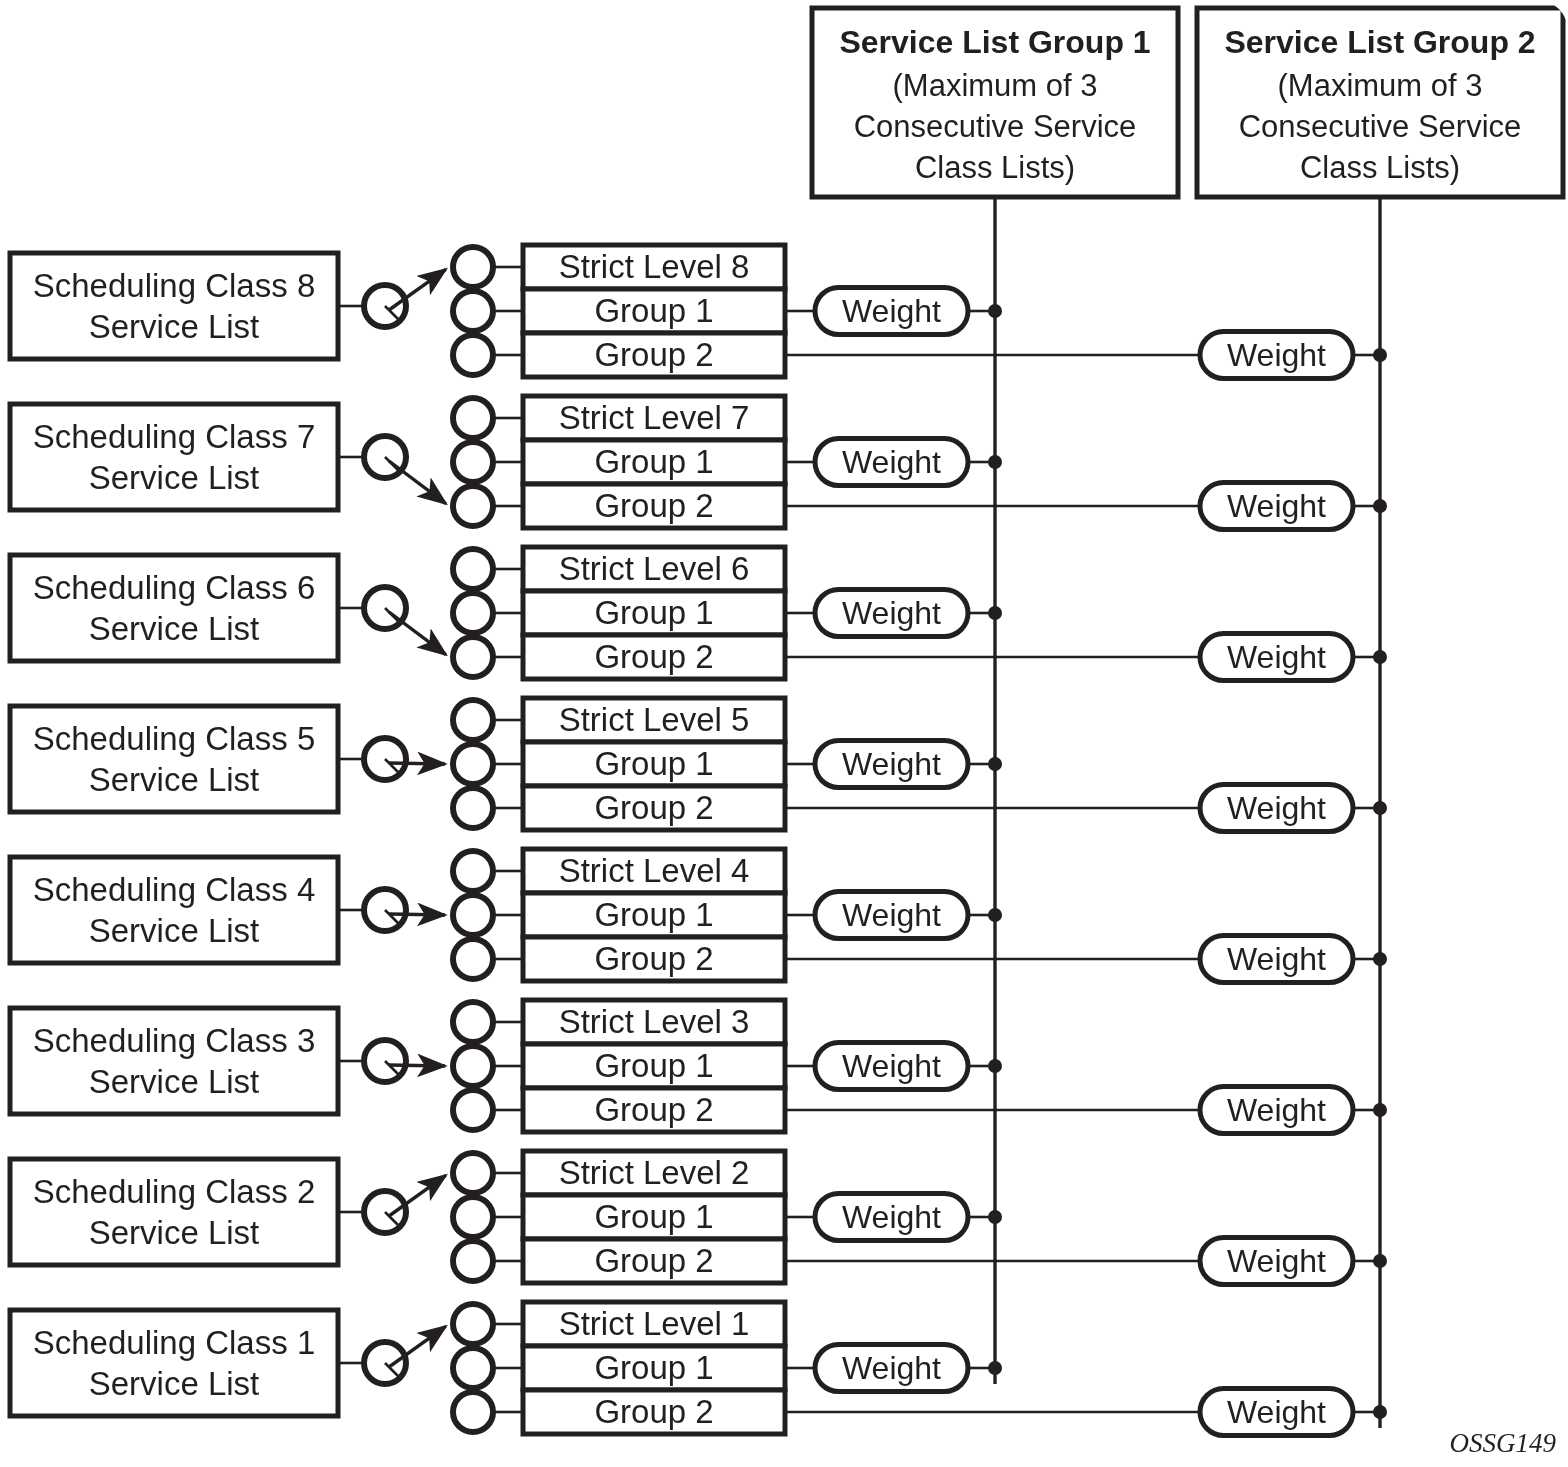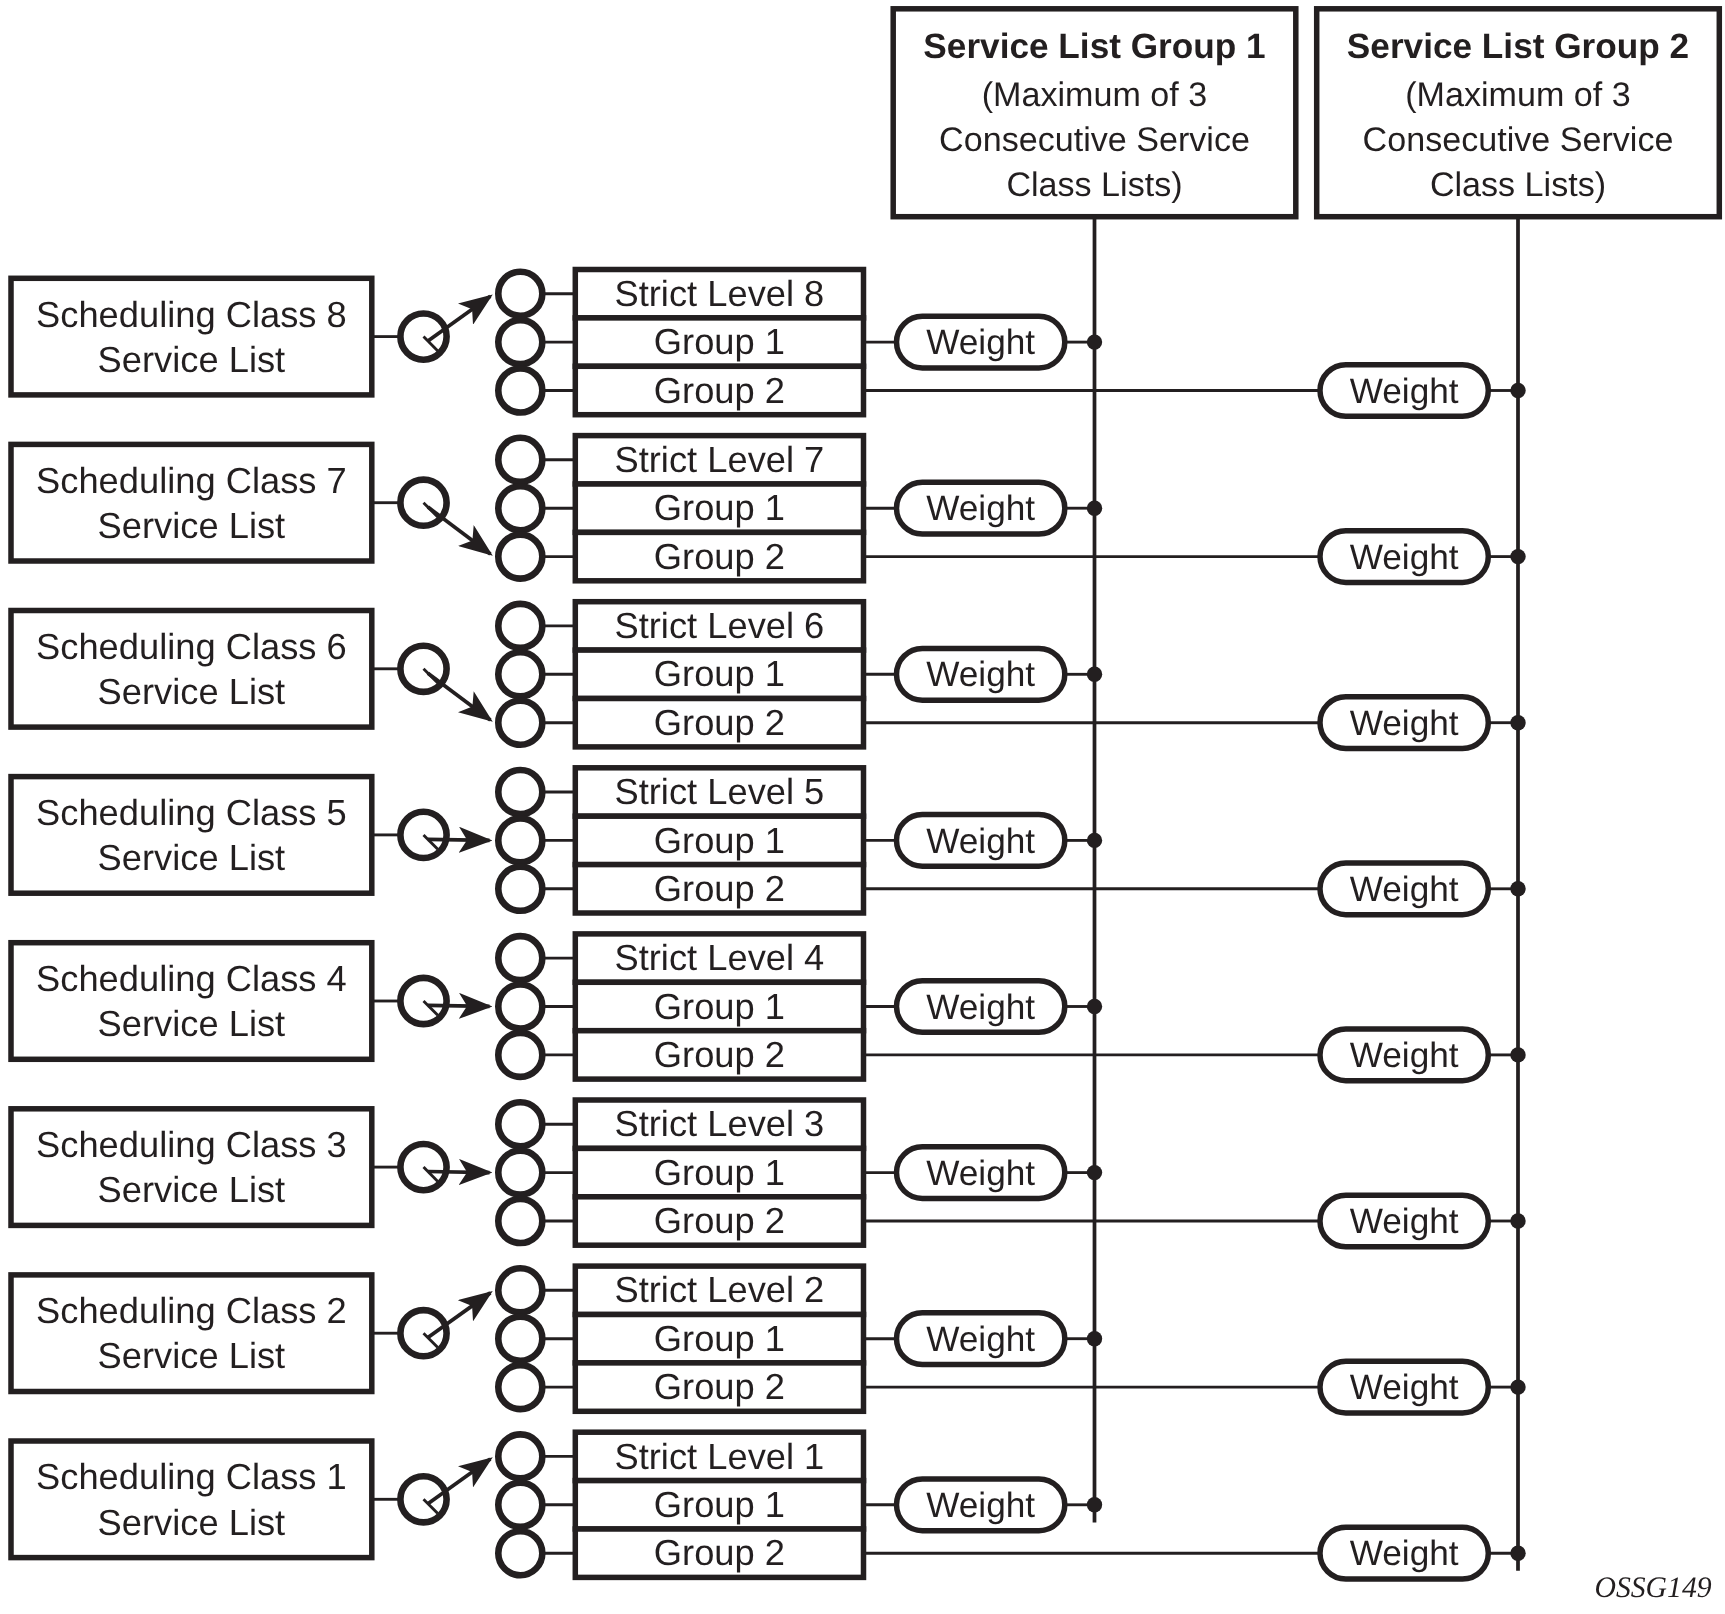--- a/index.html
+++ b/index.html
@@ -7,20 +7,21 @@
     padding: 0;
     background: #ffffff;
   }
   #diagram-root {
     position: relative;
     width: 1568px;
     height: 1467px;
     background: #ffffff;
     font-family: "Liberation Sans", sans-serif;
     overflow: hidden;
+    border-radius: 31px;
   }
   svg.canvas {
     position: absolute;
     top: 0;
     left: 0;
     width: 1568px;
     height: 1467px;
     display: block;
   }
   .box-rect {

